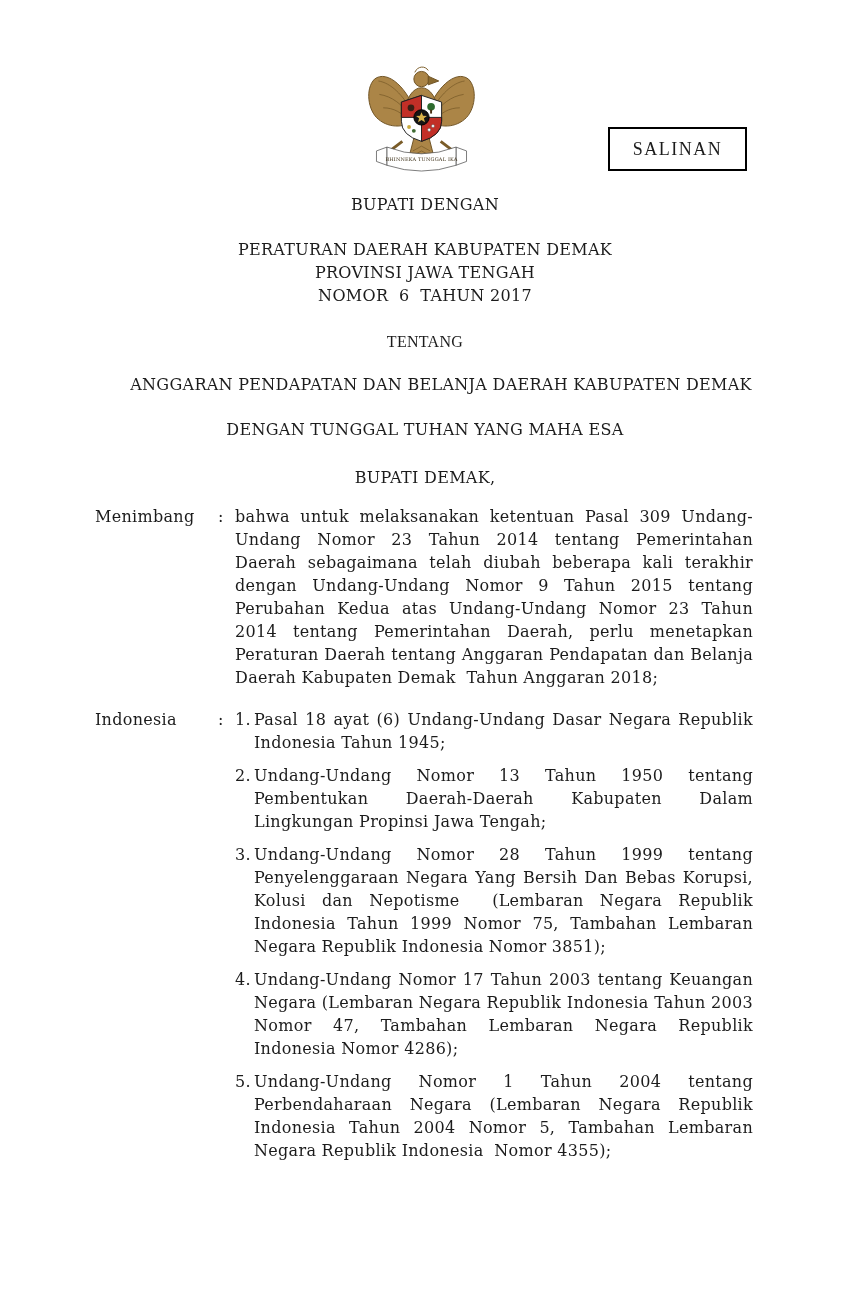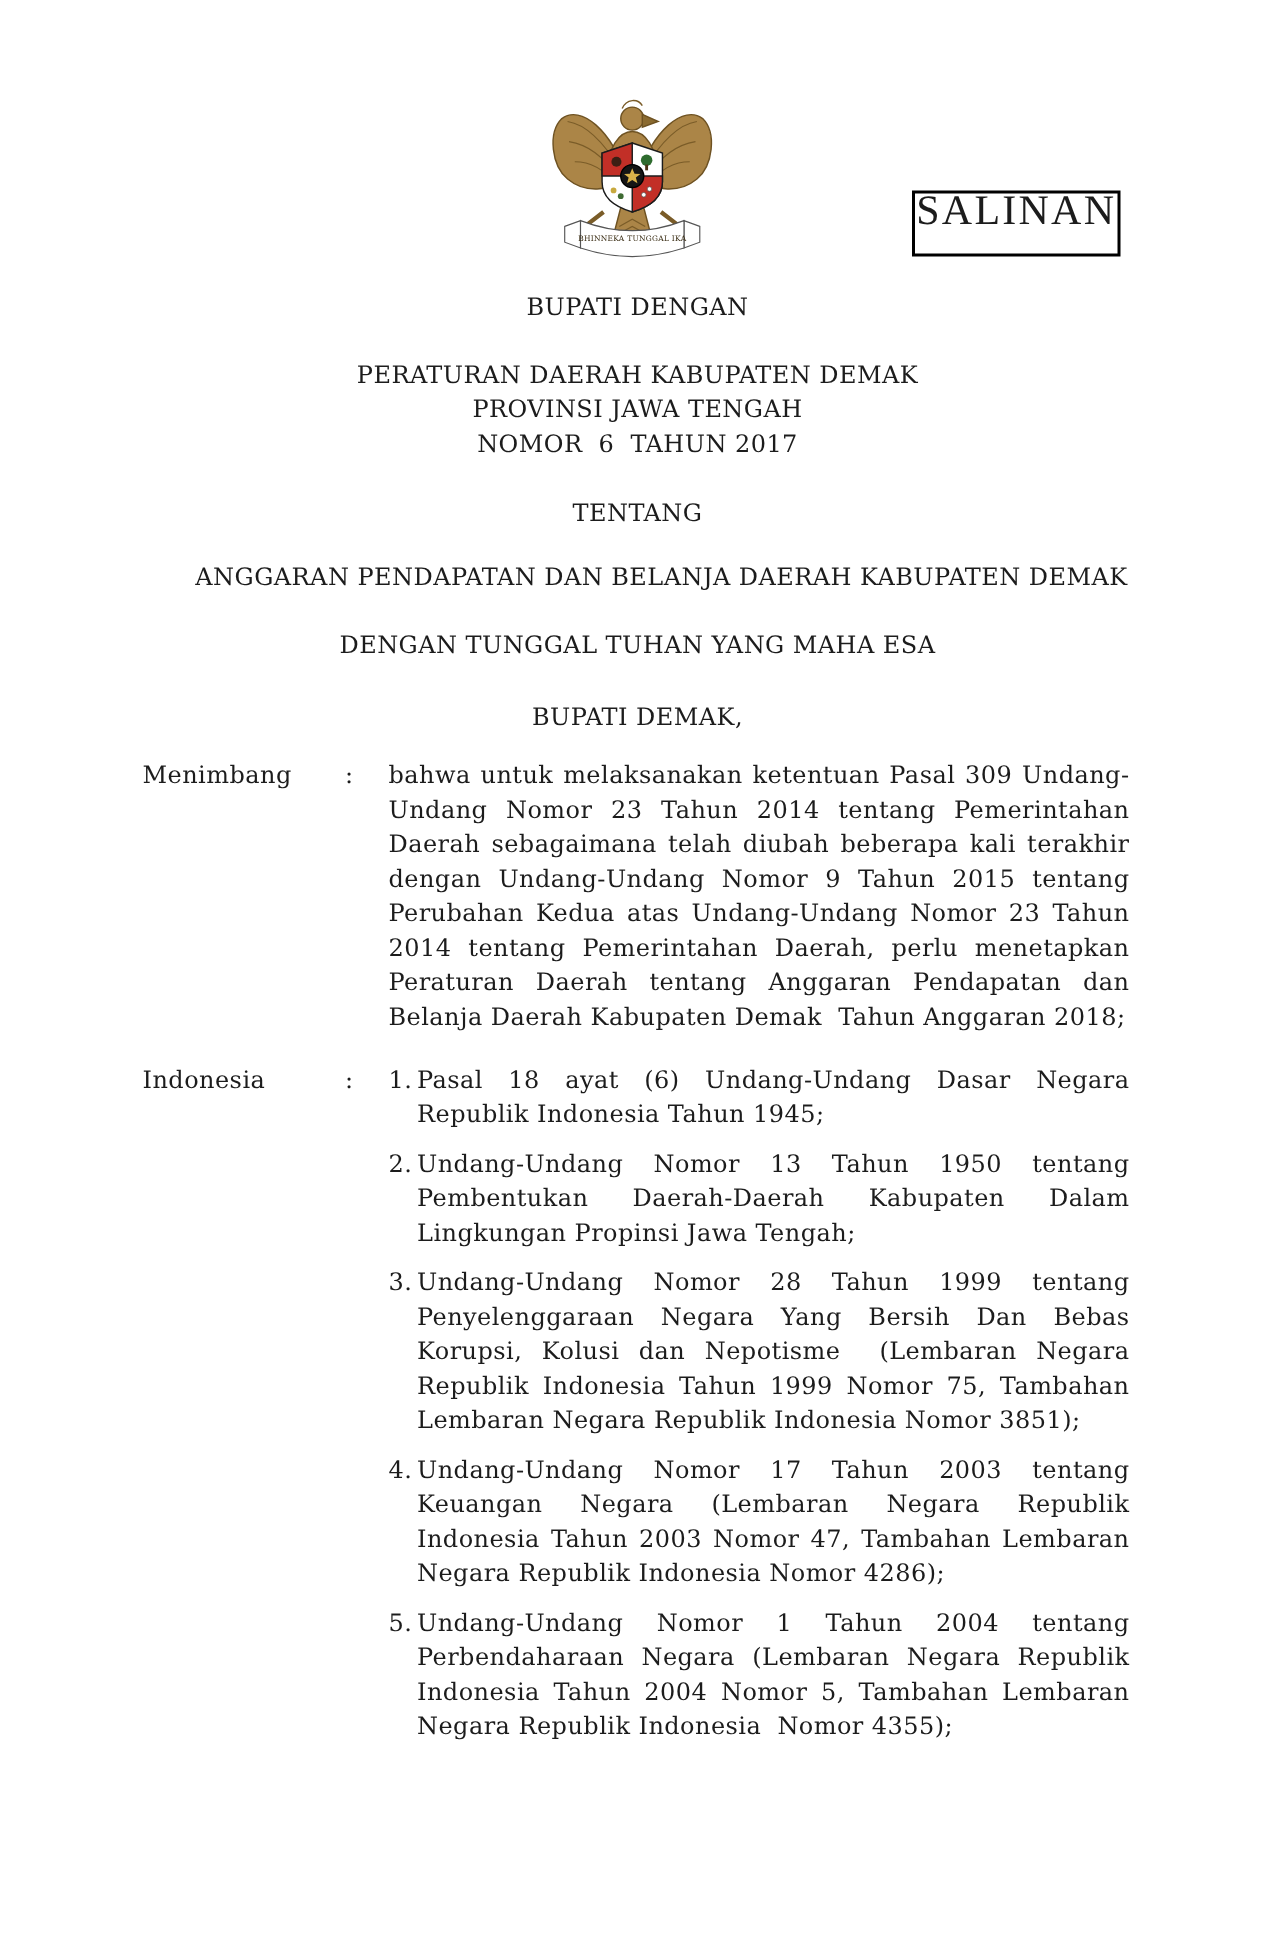--- a/index.html
+++ b/index.html
@@ -16,31 +16,31 @@
     color:#1c1c1c;
     letter-spacing:0.3px;
     overflow:hidden;
   }
   .emblem { position:absolute; top:58px; left:364px; width:115px; height:114px; }
   .stamp {
     position:absolute; top:127px; left:608px;
     width:139px; height:44px;
     border:2px solid #000;
     box-sizing:border-box;
-    display:flex; justify-content:center;
+    display:flex; align-items:center; justify-content:center;
     font-family:"Liberation Serif",serif;
-    font-size:28px; letter-spacing:1.5px;
+    font-size:18px; letter-spacing:1.5px;
   }
   .center { text-align:center; }
   .keep-spaces { white-space:pre; }
   .mt22 { margin-top:22px; }
-  .mt23 { margin-top:23px; }
+  .mt23 { margin-top:23px;font-family:Liberation Serif, serif; }
   .mt21 { margin-top:25px; }
   .mt20 { margin-top:20px;margin-left:32px; }
-  .row { display:flex; padding-left:95px; padding-right:97px;gap:12px; }
+  .row { display:flex; padding-left:95px; padding-right:97px; }
   .row-menimbang { margin-top:16px; }
   .row-mengingat { margin-top:19px; }
   .row .label { flex:0 0 123px; }
   .row .colon { flex:0 0 17px; }
   .row .rbody { flex:1; }
   .justify { text-align:justify; white-space:pre-wrap; }
   .item { display:flex; margin-bottom:10px; }
   .item:last-child { margin-bottom:0; }
   .item .num { flex:0 0 19px; }
   .item .itext { flex:1; }

